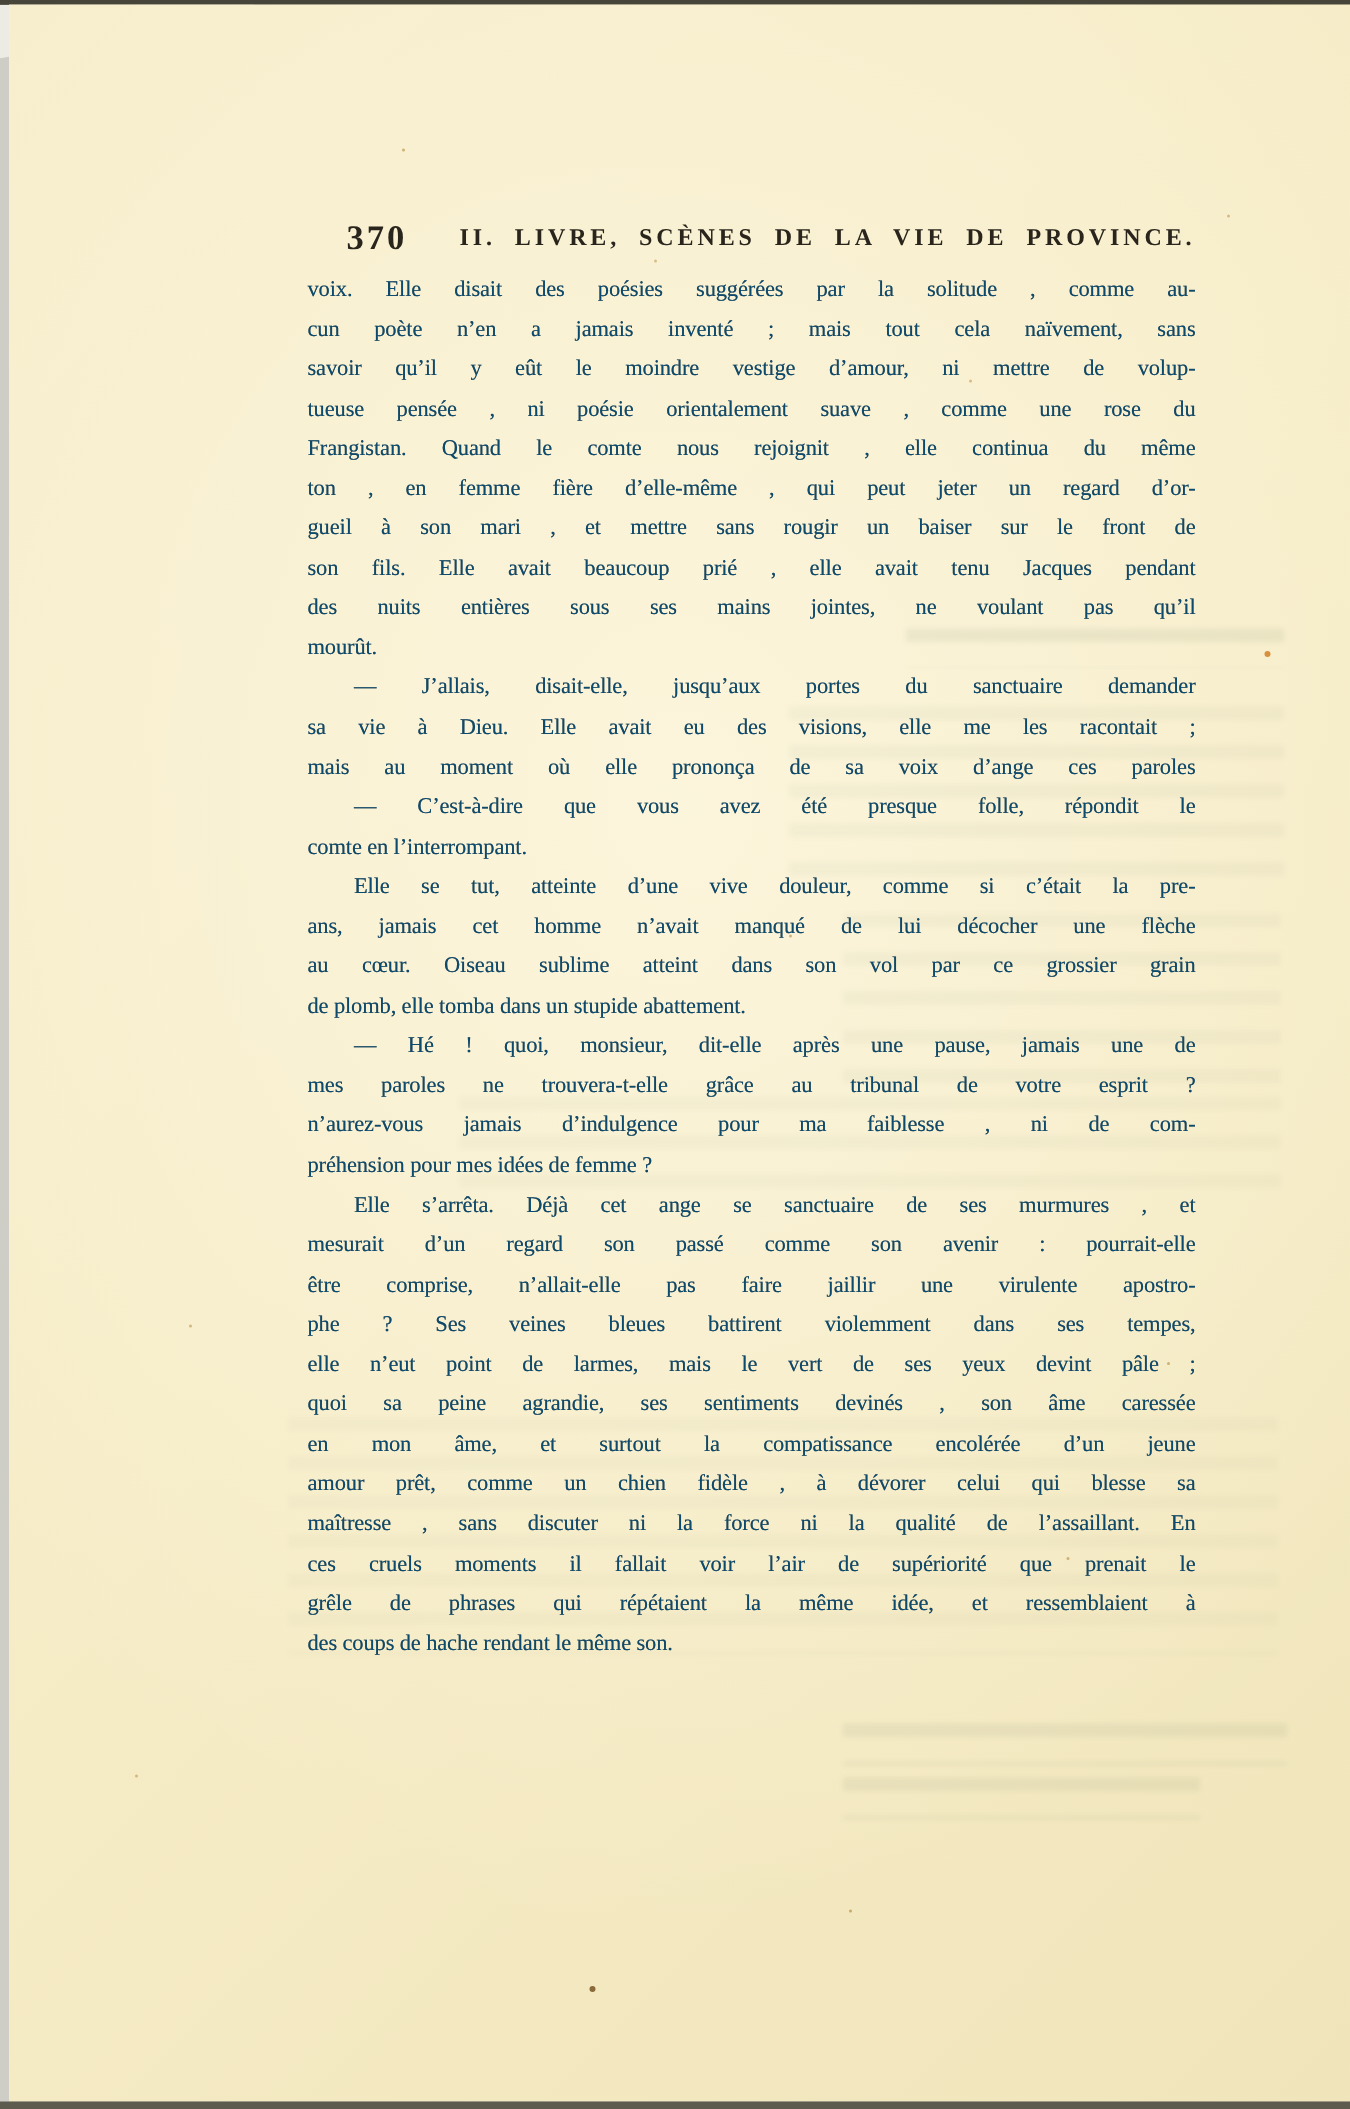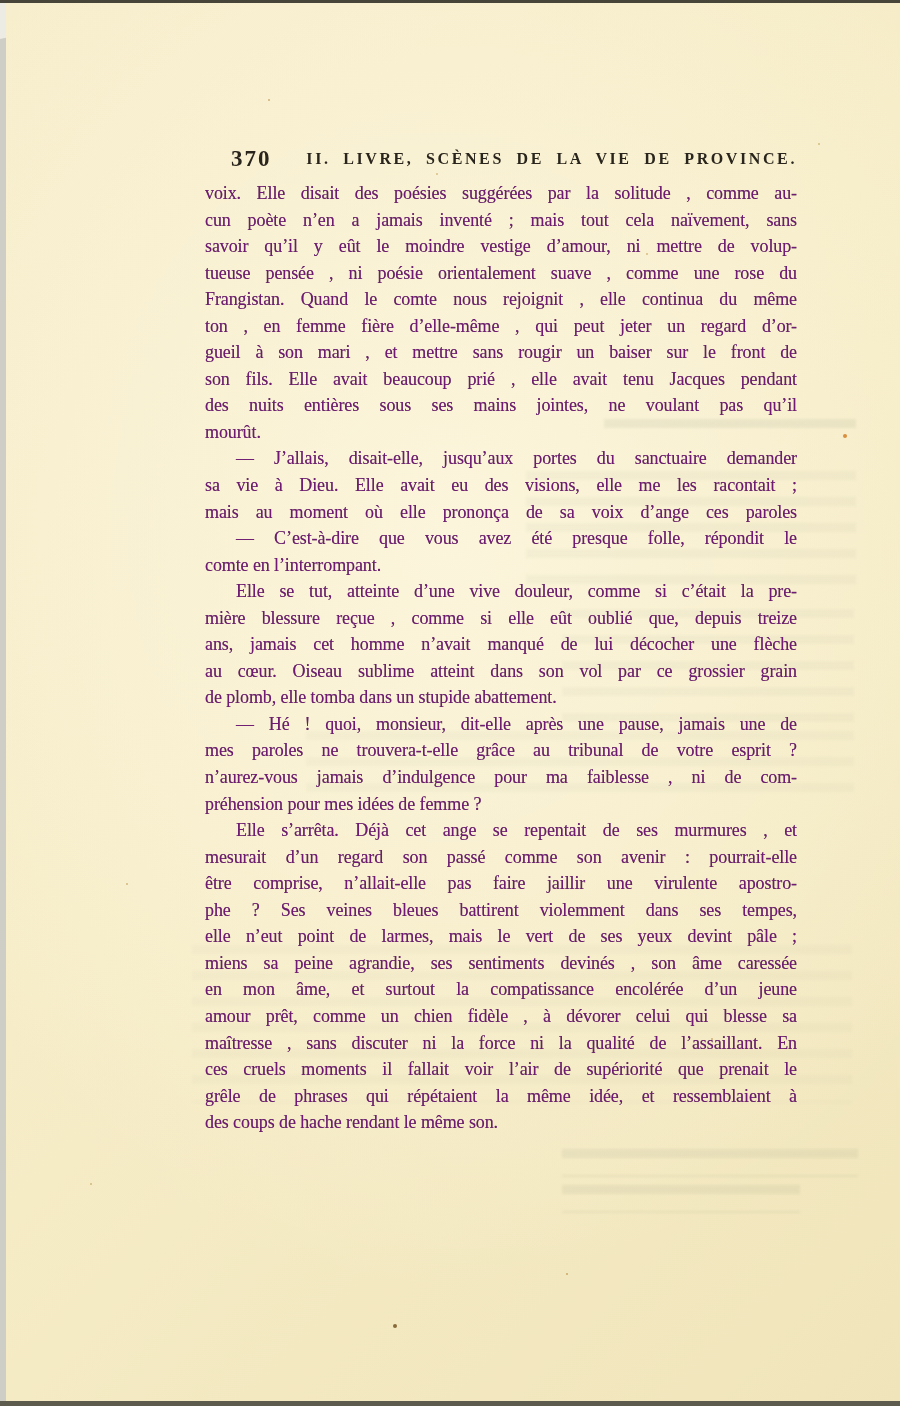--- a/index.html
+++ b/index.html
@@ -75,23 +75,23 @@
     font-size:23px; font-weight:700; letter-spacing:2px;margin-left:20px;
   }
   .running-head {
     position:absolute; left:0; top:4px; width:100%;
     text-align:right;
     font-size:16px; font-weight:700;
     letter-spacing:2.6px; word-spacing:6px;
   }
   .body-text {
     position:absolute; left:205px; top:180px; width:592px;
-    font-size:18px; line-height:26.55px;
+    font-size:15px; line-height:26.55px;
     letter-spacing:-0.1px;
-    color:#701a75;
+    color:#0c4a6e;
     text-shadow:0 0 .4px rgba(38,33,24,.55);
   }
   .line { text-align:justify; text-align-last:justify; white-space:normal; }
   .line.last { text-align-last:left; }
   .line.indent { text-indent:31px;font-family:Liberation Serif, serif; }
 </style>
 </head>
 <body>
 
 <div class="top-edge-shadow"></div>
@@ -131,38 +131,37 @@
       <div class="line indent">— J’allais, disait-elle, jusqu’aux portes du sanctuaire demander</div>
       <div class="line">sa vie à Dieu. Elle avait eu des visions, elle me les racontait ;</div>
       <div class="line">mais au moment où elle prononça de sa voix d’ange ces paroles</div>
     </div>
     <div>
       <div class="line indent">— C’est-à-dire que vous avez été presque folle, répondit le</div>
       <div class="line last">comte en l’interrompant.</div>
     </div>
     <div>
       <div class="line indent">Elle se tut, atteinte d’une vive douleur, comme si c’était la pre-</div>
-      <div class="line">mière blessure reçue ,  comme si elle eût oublié que, depuis treize</div>
       <div class="line">ans, jamais cet homme n’avait manqué de lui décocher une flèche</div>
       <div class="line">au cœur. Oiseau sublime atteint dans son vol par ce grossier grain</div>
       <div class="line last">de plomb, elle tomba dans un stupide abattement.</div>
     </div>
     <div>
       <div class="line indent">— Hé ! quoi, monsieur, dit-elle après une pause, jamais une de</div>
       <div class="line">mes paroles ne trouvera-t-elle grâce au tribunal de votre esprit ?</div>
       <div class="line">n’aurez-vous jamais d’indulgence pour ma faiblesse , ni de com-</div>
       <div class="line last">préhension pour mes idées de femme ?</div>
     </div>
     <div>
-      <div class="line indent">Elle s’arrêta. Déjà cet ange se repentait de ses murmures , et</div>
+      <div class="line indent">Elle s’arrêta. Déjà cet ange se sanctuaire de ses murmures , et</div>
       <div class="line">mesurait d’un regard son passé comme son avenir : pourrait-elle</div>
       <div class="line">être comprise, n’allait-elle pas faire jaillir une virulente apostro-</div>
       <div class="line">phe ? Ses veines bleues battirent violemment dans ses tempes,</div>
       <div class="line">elle n’eut point de larmes, mais le vert de ses yeux devint pâle ;</div>
-      <div class="line">miens sa peine agrandie, ses sentiments devinés , son âme caressée</div>
+      <div class="line">quoi sa peine agrandie, ses sentiments devinés , son âme caressée</div>
       <div class="line">en mon âme, et surtout la compatissance encolérée d’un jeune</div>
       <div class="line">amour prêt, comme un chien fidèle , à dévorer celui qui blesse sa</div>
       <div class="line">maîtresse , sans discuter ni la force ni la qualité de l’assaillant. En</div>
       <div class="line">ces cruels moments il fallait voir l’air de supériorité que prenait le</div>
       <div class="line">grêle de phrases qui répétaient la même idée, et ressemblaient à</div>
       <div class="line last">des coups de hache rendant le même son.</div>
     </div>
   </div>
 
 <div class="bottom-edge-shadow"></div>

